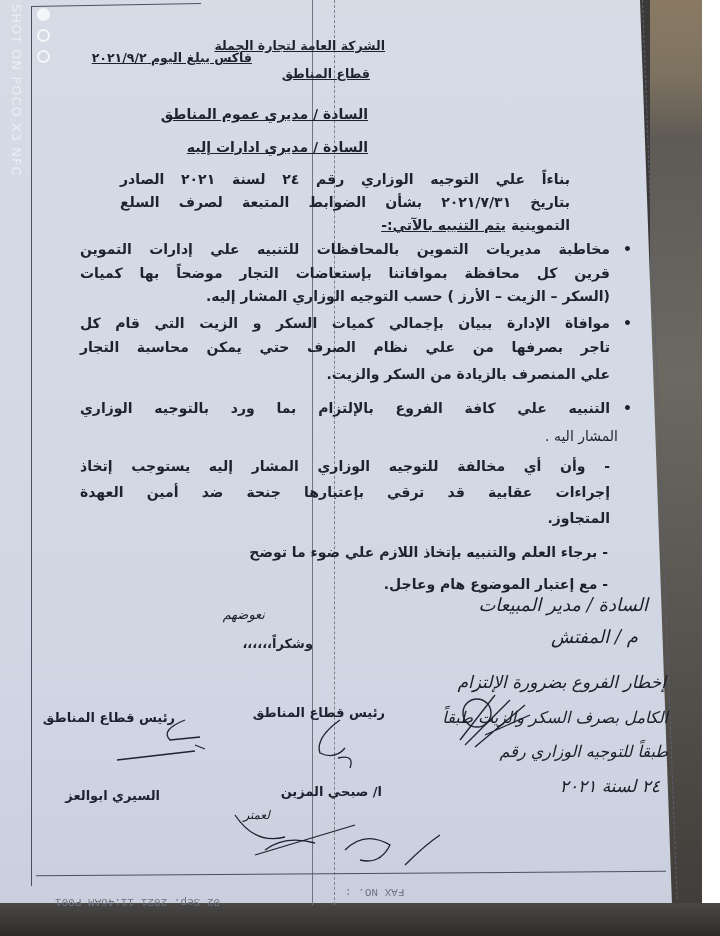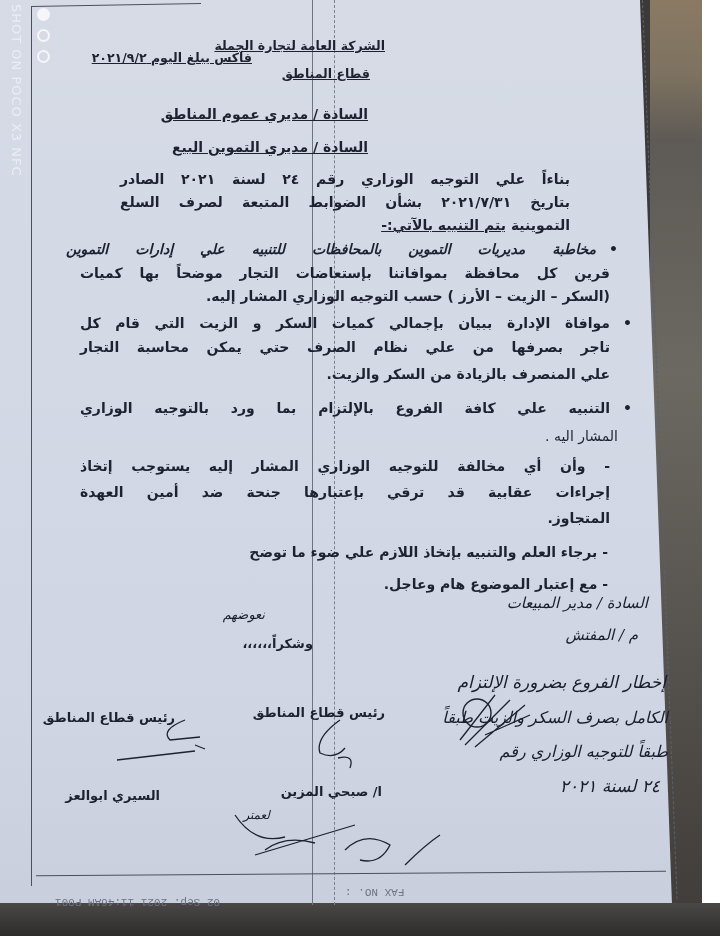--- a/index.html
+++ b/index.html
@@ -52,21 +52,21 @@
   .cam-dots { position: absolute; left: 37px; top: 8px; }
   .cam-dot { width: 13px; height: 13px; border-radius: 50%; margin-bottom: 8px; border: 2px solid #f4f6fa; box-sizing: border-box; }
   .cam-dot.filled { background: #f4f6fa; }
 
   .txt { position: absolute; color: #1e2230; font-family: "DejaVu Sans", sans-serif; direction: rtl; white-space: nowrap; }
   .u { text-decoration: underline; }
   .hdr { font-size: 12.5px; font-weight: bold; }
   .addr { font-size: 14px; font-weight: bold; }
   .body-line { font-size: 14px; font-weight: bold; text-align: justify; text-align-last: justify; width: 530px; }
   .bullet::after { content: "\2022"; position: absolute; right: -22px; top: 0; font-size: 14px; }
-  .hand { font-family: "DejaVu Serif", serif; font-style: italic; color: #1a1d2a; font-size: 15px; }
+  .hand { font-family: "DejaVu Serif", serif; font-style: italic; color: #1a1d2a; font-size: 18px; }
   .sig-name { font-size: 13px; font-weight: bold; }
   .fax-footer {
     position: absolute; font-family: "Liberation Mono", monospace; font-size: 11px; color: #6d7280;
     transform: rotate(180deg); direction: ltr;
   }
   svg.scribble { position: absolute; overflow: visible; }
 </style>
 </head>
 <body>
 
@@ -87,30 +87,30 @@
   <div class="cam-dot filled"></div>
   <div class="cam-dot"></div>
   <div class="cam-dot"></div>
 </div>
 
 <div class="txt hdr u" style="right:335px; top:38px;text-align:right;">الشركة العامة لتجارة الجملة</div>
 <div class="txt hdr u" style="right:350px; top:66px;">قطاع المناطق</div>
 <div class="txt hdr u" style="right:468px; top:50px;">فاكس يبلغ اليوم ٢٠٢١/٩/٢</div>
 
 <div class="txt addr u" style="right:352px; top:106px;">السادة / مديري عموم المناطق</div>
-<div class="txt addr u" style="right:352px; top:139px;">السادة / مديري التموين البيع</div>
+<div class="txt addr u" style="right:352px; top:139px;">السادة / مديري ادارات إليه</div>
 
 <div class="txt body-line" style="right:150px; top:171px; width:450px;">بناءاً علي التوجيه الوزاري رقم ٢٤ لسنة ٢٠٢١ الصادر</div>
 <div class="txt body-line" style="right:150px; top:194px; width:450px;">بتاريخ ٢٠٢١/٧/٣١ بشأن الضوابط المتبعة لصرف السلع</div>
 <div class="txt" style="right:150px; top:217px; font-size:14px; font-weight:bold;">
   <span>التموينية</span>
   <span class="u">يتم التنبيه بالآتي:-</span>
 </div>
 
-<div class="txt body-line bullet" style="right:124px; top:241px;font-style:italic;">مخاطبة مديريات التموين بالمحافظات للتنبيه علي إدارات التموين</div>
+<div class="txt body-line bullet" style="right:110px; top:241px;">مخاطبة مديريات التموين بالمحافظات للتنبيه علي إدارات التموين</div>
 <div class="txt body-line" style="right:110px; top:265px;">قرين كل محافظة بموافاتنا بإستعاضات التجار موضحاً بها كميات</div>
 <div class="txt" style="right:110px; top:288px; font-size:14px; font-weight:bold;margin-left:32px;">(السكر – الزيت – الأرز ) حسب التوجيه الوزاري المشار إليه.</div>
 
 <div class="txt body-line bullet" style="right:110px; top:315px;">موافاة الإدارة ببيان بإجمالي كميات السكر و الزيت التي قام كل</div>
 <div class="txt body-line" style="right:110px; top:339px;">تاجر بصرفها من علي نظام الصرف حتي يمكن محاسبة التجار</div>
 <div class="txt" style="right:110px; top:366px; font-size:14px; font-weight:bold;">علي المنصرف بالزيادة من السكر والزيت.</div>
 
 <div class="txt body-line bullet" style="right:110px; top:400px;margin-left:16px;">التنبيه علي كافة الفروع بالإلتزام بما ورد بالتوجيه الوزاري</div>
 <div class="txt" style="right:102px; top:428px; font-size:14px; font-weight:normal;">المشار اليه .</div>
 

